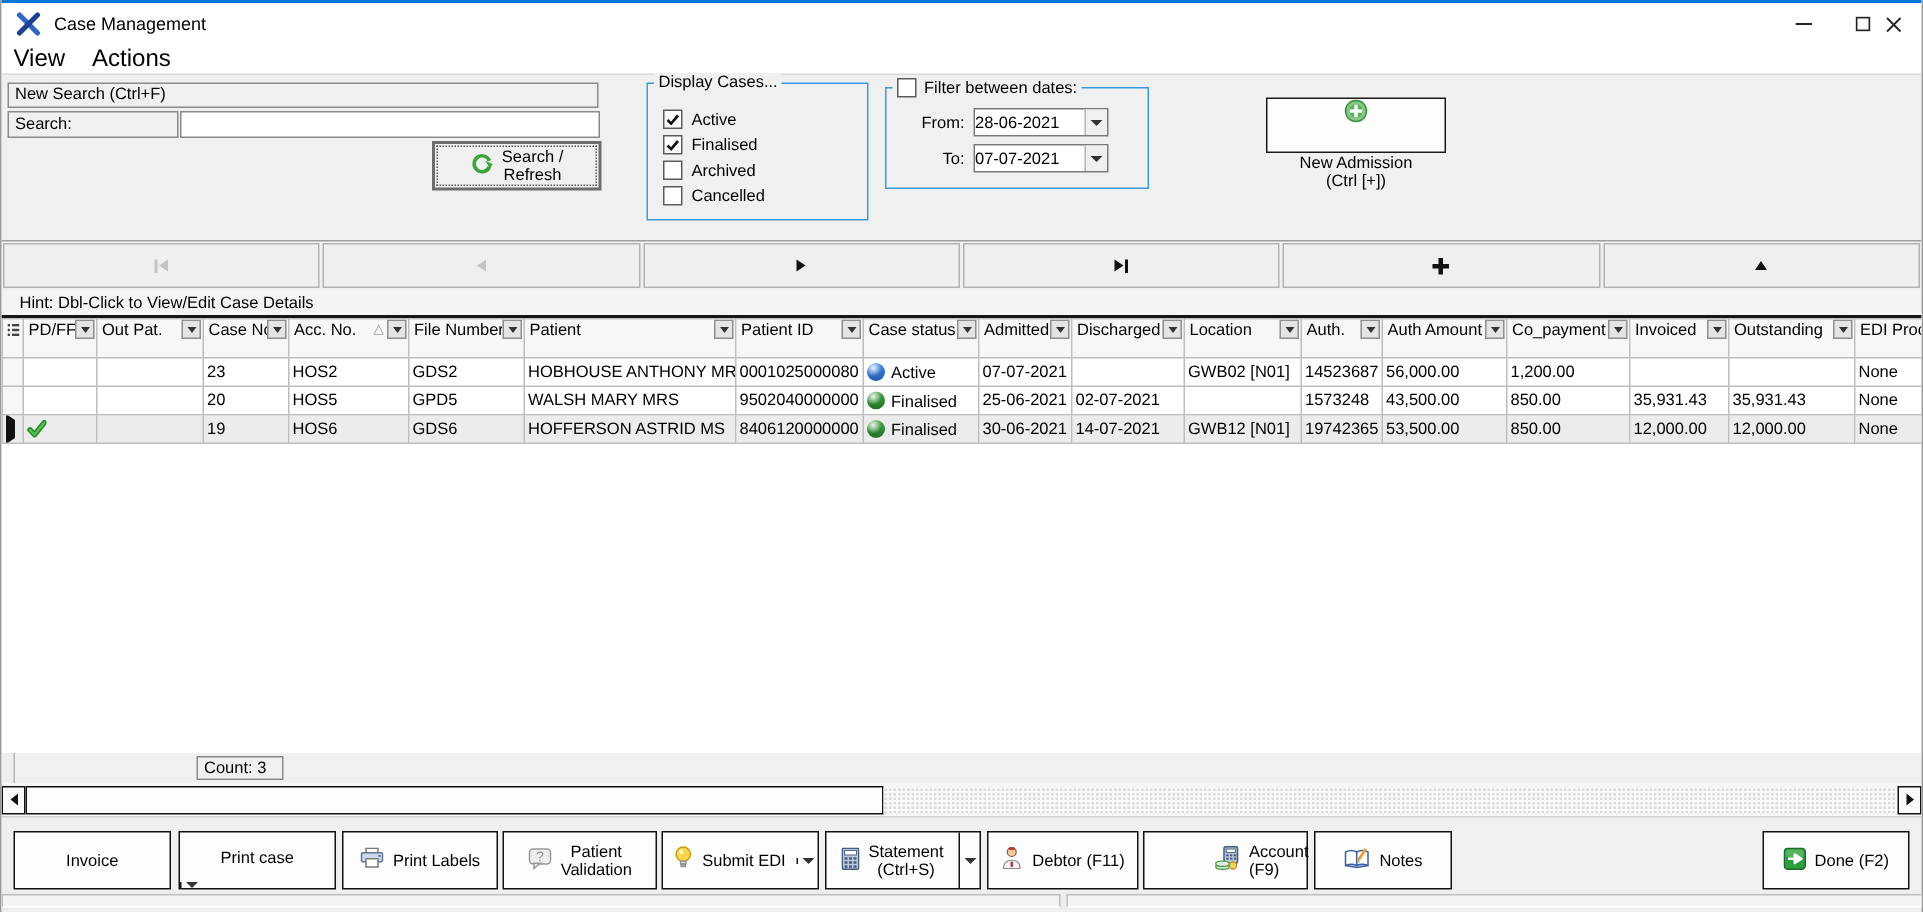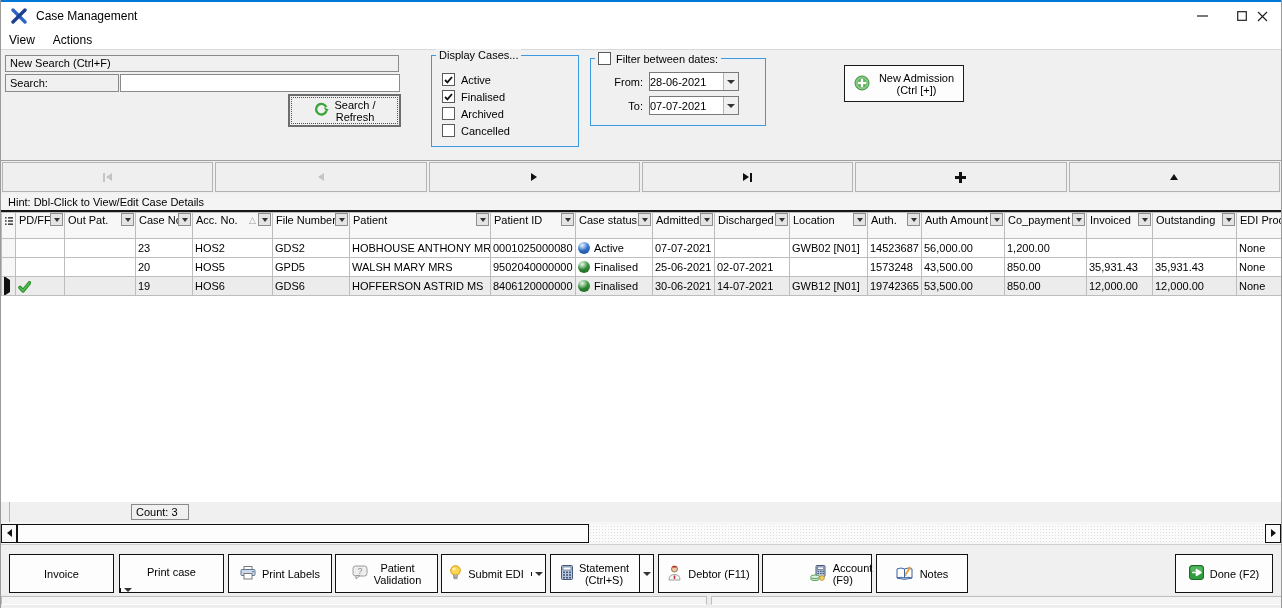--- a/index.html
+++ b/index.html
@@ -10,21 +10,21 @@
 
   
   .top-accent { height:2px; background:#0078d7; }
   .titlebar { height:28px; background:#ffffff; display:flex; align-items:center; position:relative; }
   .titlebar .app-icon { margin:0 8px 0 9px; display:inline-flex; }
   .titlebar .title { font-size:12px; }
   .win-btn { position:absolute; top:0; width:42px; height:28px; display:flex; align-items:center; justify-content:center; }
   .win-btn.min { left:1180px; } .win-btn.max { left:1220px; } .win-btn.close { left:1240px; }
 
   
-  .menubar { height:20px; background:#ffffff; display:flex; align-items:center; gap:18px; padding-left:8px; font-size:12px; border-bottom:1px solid #d9d9d9; }
+  .menubar { height:20px; background:#ffffff; display:flex; align-items:center; gap:18px; padding-left:8px; font-size:16px; border-bottom:1px solid #d9d9d9; }
   .menu-item { cursor:default; }
 
   
   .top-panel { position:relative; height:110px; background:#f0f0f0; }
   .new-search-box { position:absolute; left:4px; top:5px; width:394px; height:17px; border:1px solid #8a8a8a; background:#f0f0f0; line-height:15px; padding-left:4px; }
   .search-label-box { position:absolute; left:4px; top:24px; width:114px; height:18px; border:1px solid #8a8a8a; background:#f0f0f0; line-height:16px; padding-left:4px; }
   .search-input { position:absolute; left:119px; top:24px; width:280px; height:18px; border:1px solid #8a8a8a; background:#fff; font-family:inherit; font-size:11px; padding:0 3px; }
   .search-btn { position:absolute; left:287px; top:44px; width:113px; height:33px; background:#f0f0f0; border:2px solid #6d6d6d; display:flex; align-items:center; justify-content:center; gap:6px; }
   .search-btn .focus-rect { position:absolute; inset:1px; border:1px dotted #555; pointer-events:none; }
   .btn-label-2line { text-align:center; line-height:12px; }
@@ -37,36 +37,36 @@
   .checkbox.checked .mark { display:block; }
 
   .groupbox-df { position:absolute; left:589px; top:8px; width:176px; height:68px; border:1px solid #3a99e0; }
   .df-row { position:absolute; left:0; display:flex; align-items:center; }
   .df-row .lbl { width:58px; text-align:right; padding-right:6px; }
   .combo { width:90px; height:19px; border:1px solid #7a7a7a; background:#fff; display:flex; align-items:center; }
   .combo .val { flex:1; padding-left:0; }
   .combo .dd { width:15px; height:100%; background:#f0f0f0; border-left:1px solid #b5b5b5; display:flex; align-items:center; justify-content:center; }
   .tri-down { width:0; height:0; border-left:4px solid transparent; border-right:4px solid transparent; border-top:4px solid #333; }
 
-  .new-admission-btn { position:absolute; left:843px; top:15px; width:120px; height:37px; background:#fdfdfd; border:1px solid #1a1a1a; display:flex; align-items:center; justify-content:center; gap:9px; }
+  .new-admission-btn { position:absolute; left:843px; top:15px; width:120px; height:37px; background:#fdfdfd; border:1px solid #1a1a1a; display:flex; align-items:center; gap:18px;flex-direction:column; }
 
   
   .navbar { height:34px; background:#f0f0f0; border-top:1px solid #9f9f9f; display:flex; padding:1px 0 2px 0; }
   .nav-btn { flex:1; margin:0 1px; background:#efefef; border:1px solid #b3b3b3; display:flex; align-items:center; justify-content:center; gap:1px; }
   .tri-r { width:0; height:0; border-left:6px solid #111; border-top:4px solid transparent; border-bottom:4px solid transparent; }
   .tri-l { width:0; height:0; border-right:6px solid #111; border-top:4px solid transparent; border-bottom:4px solid transparent; }
   .tri-u { width:0; height:0; border-left:4px solid transparent; border-right:4px solid transparent; border-bottom:6px solid #111; }
   .vbar { width:2px; height:9px; background:#111; }
   .disabled .tri-l { border-right-color:#c4c4c4; } .disabled .vbar { background:#c4c4c4; }
   .plus-glyph { position:relative; width:11px; height:11px; }
   .plus-glyph::before { content:""; position:absolute; left:4px; top:0; width:3px; height:11px; background:#111; }
   .plus-glyph::after { content:""; position:absolute; left:0; top:4px; width:11px; height:3px; background:#111; }
 
   
-  .hintbar { height:18px; background:#f4f4f4; line-height:16px; padding-left:7px; border-bottom:2px solid #161616; }
+  .hintbar { height:18px; background:#f4f4f4; line-height:16px; padding-left:12px; border-bottom:2px solid #161616; }
 
   
   .grid-wrap { height:290px; background:#fff; overflow:hidden; }
   table.grid { border-collapse:collapse; table-layout:fixed; width:1315px; }
   table.grid th, table.grid td { border:1px solid #bdbdbd; height:19px; padding:0 2px; overflow:hidden; white-space:nowrap; font-weight:normal; text-align:left; font-size:11px; }
   table.grid th { background:#f7f7f7; padding:0 1px 12px 3px; }
   .hdr-flex { display:flex; align-items:center; height:100%; }
   .hdr-flex .hl { flex:1; overflow:hidden; white-space:nowrap; }
   .filter-btn { width:13px; height:13px; background:#e4e4e4; border:1px solid #8f8f8f; display:inline-flex; align-items:center; justify-content:center; flex:none; }
   .filter-btn .tri-down { border-left-width:3px; border-right-width:3px; border-top-width:4px; }

